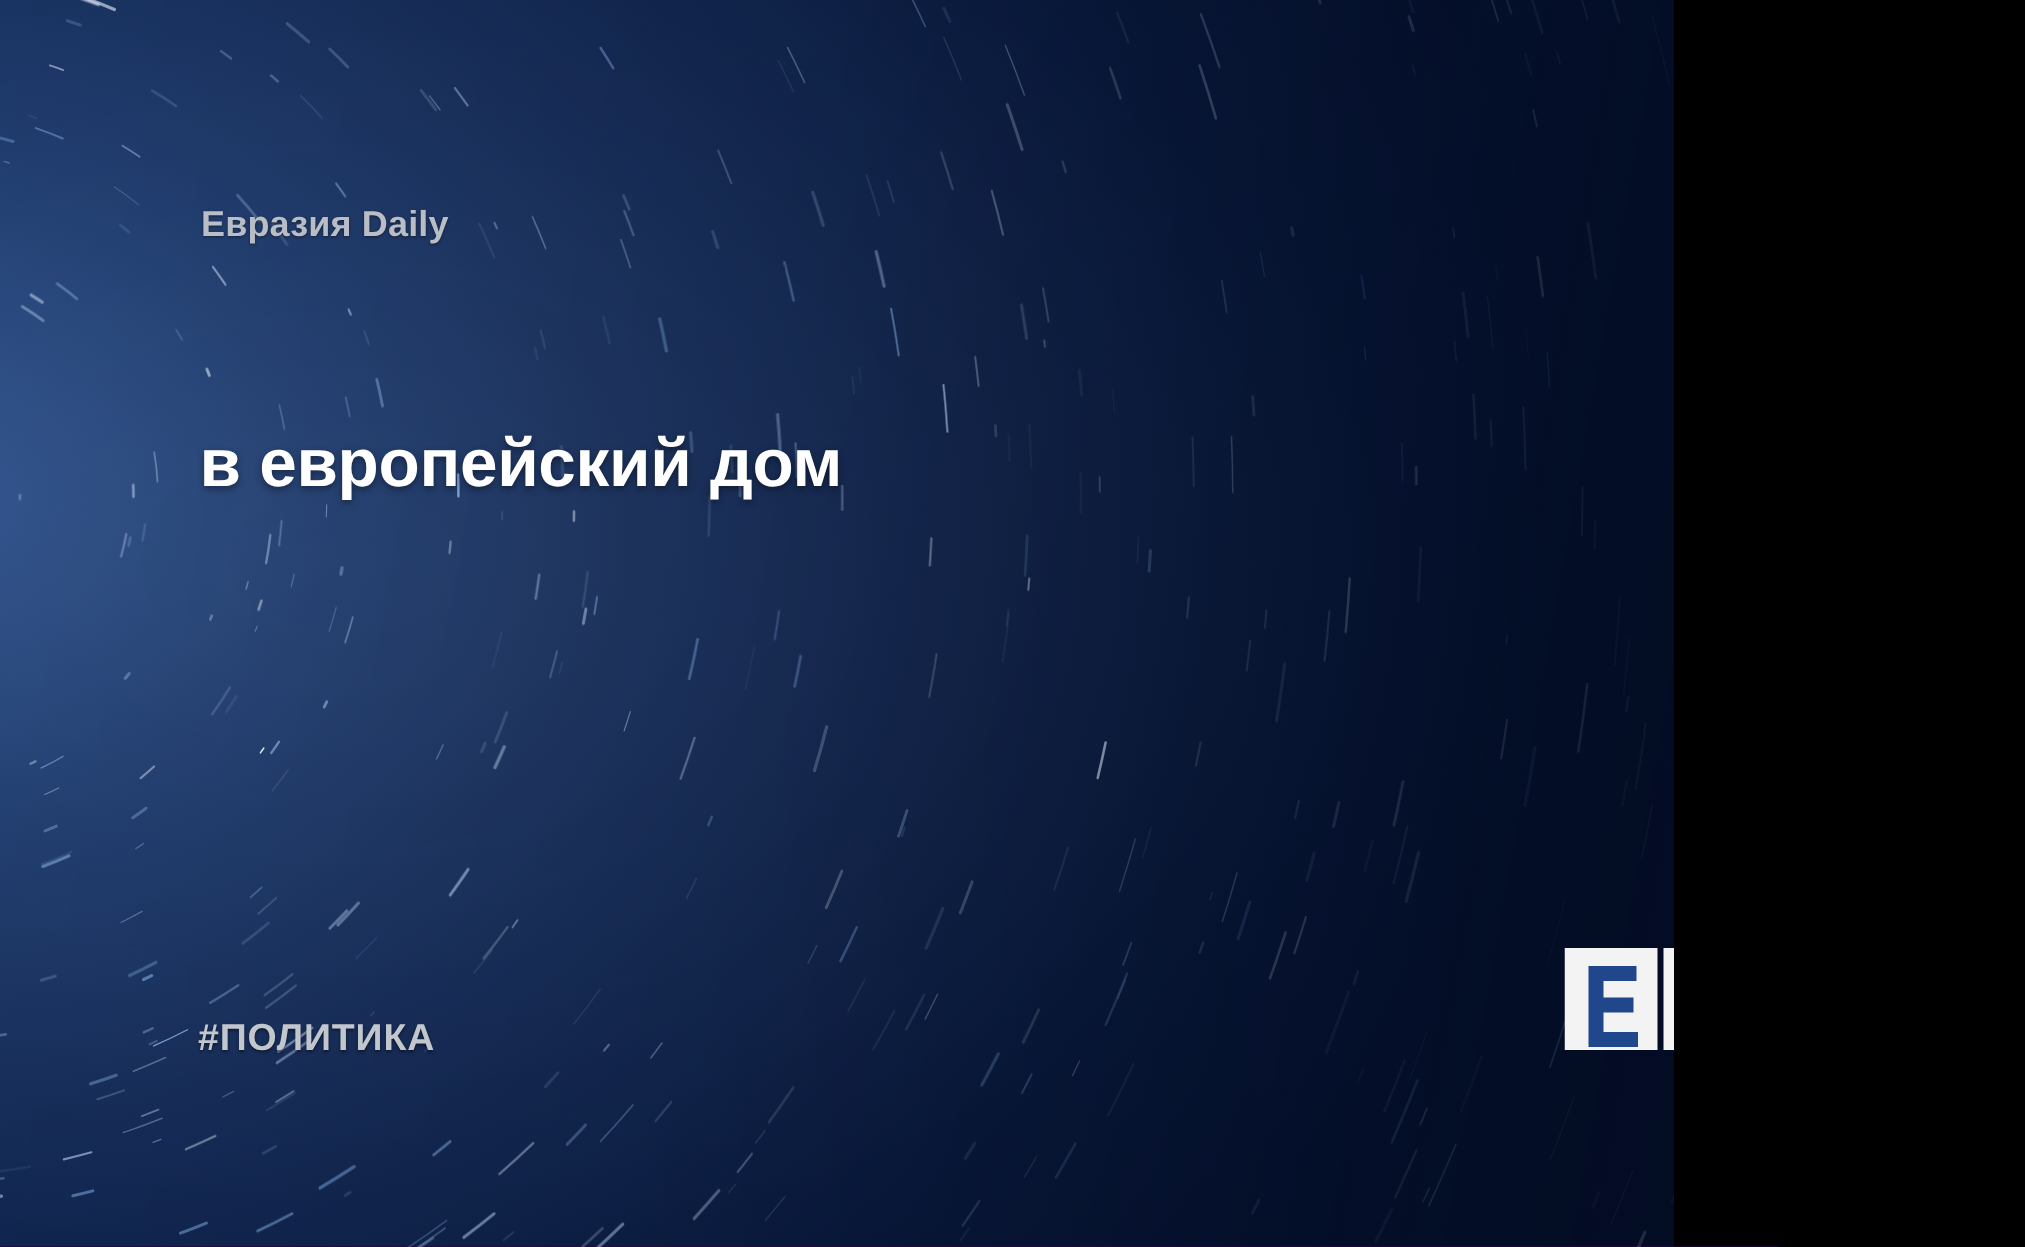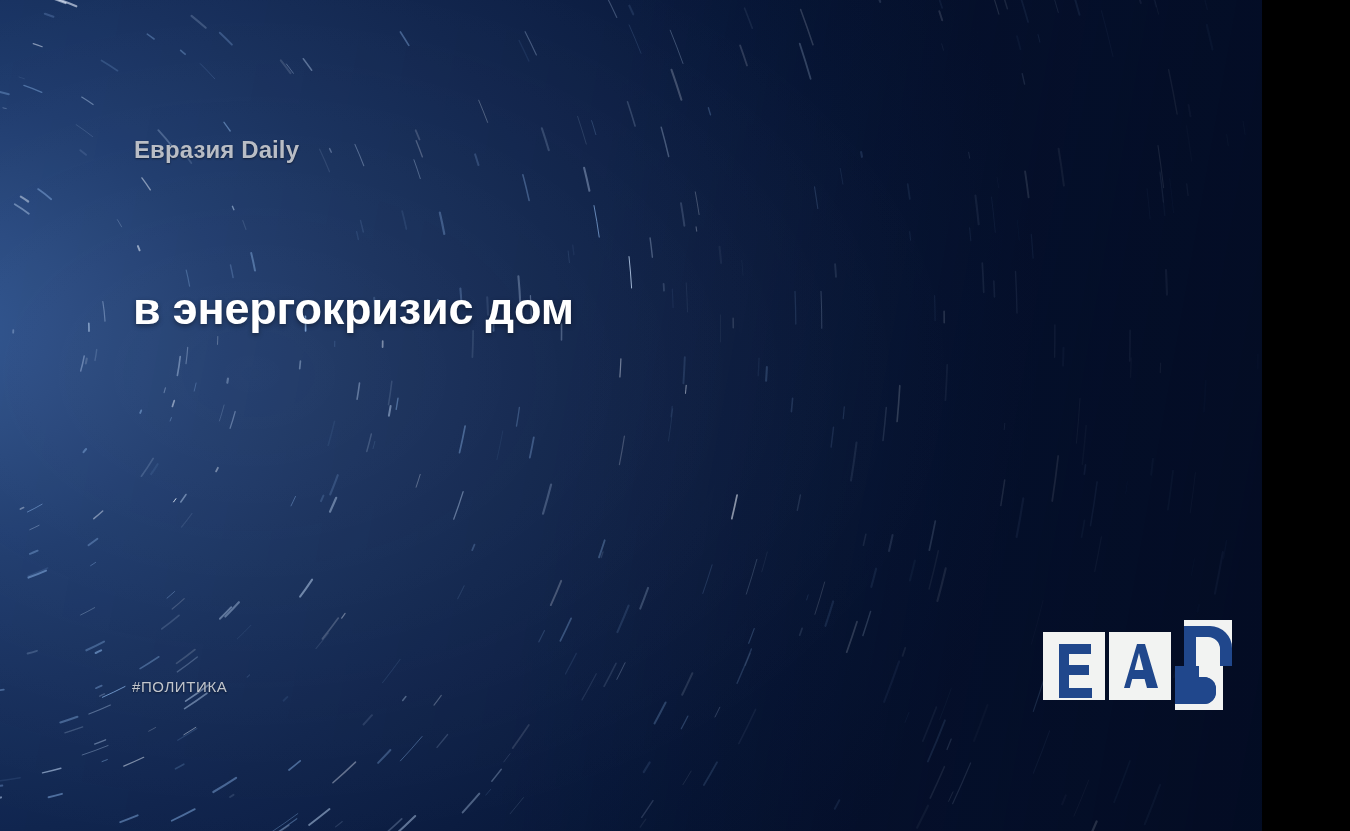--- a/index.html
+++ b/index.html
@@ -7,21 +7,21 @@
     margin: 0;
     padding: 0;
     background: #000;
   }
   body {
     font-family: "Liberation Sans", "DejaVu Sans", sans-serif;
   }
 
   #card {
     position: relative;
-    width: 1262px;
+    width: 1116px;
     height: 831px;
     overflow: hidden;
     background: #4c1d95;
   }
 
   
   #bg-base {
     position: absolute;
     inset: 0;
     background:
@@ -83,22 +83,22 @@
     line-height: 74px;
     letter-spacing: -0.2px;
     text-shadow: 0 2px 5px rgba(0,0,0,0.40);
   }
   #headline .hl-line { display: block; white-space: nowrap; }
 
   #tag {
     position: absolute;
     left: 132px;
     top: 678px;
-    font-size: 15px;
-    font-weight: normal;
+    font-size: 25px;
+    font-weight: bold;
     letter-spacing: 0.6px;
     color: #c2c6cd;
     text-shadow: 0 1px 2px rgba(0,0,0,0.45);
     white-space: nowrap;
   }
 
   
   #brand-mark {
     position: absolute;
     left: 1043px;
@@ -615,21 +615,21 @@
         </g>
     </svg>
   </div>
   <div id="bg-vignette"></div>
 
   <div id="content">
 
     <div id="site-logo">Евразия Daily</div>
 
     <div id="headline">
-      <span class="hl-line">в энергокризис дом</span>
+      <span class="hl-line">в европейский дом</span>
     </div>
 
     <div id="tag">#ПОЛИТИКА</div>
 
     <div id="brand-mark">
       <svg width="190" height="90" viewBox="0 0 190 90" xmlns="http://www.w3.org/2000/svg">
 
         <g>
           <rect x="0" y="12" width="62" height="68" fill="#f2f3f2"></rect>
           <path d="M16 24 h32 v10 h-22 v11 h20 v10 h-20 v13 h23 v10 h-33 z" fill="#20478c"></path>

